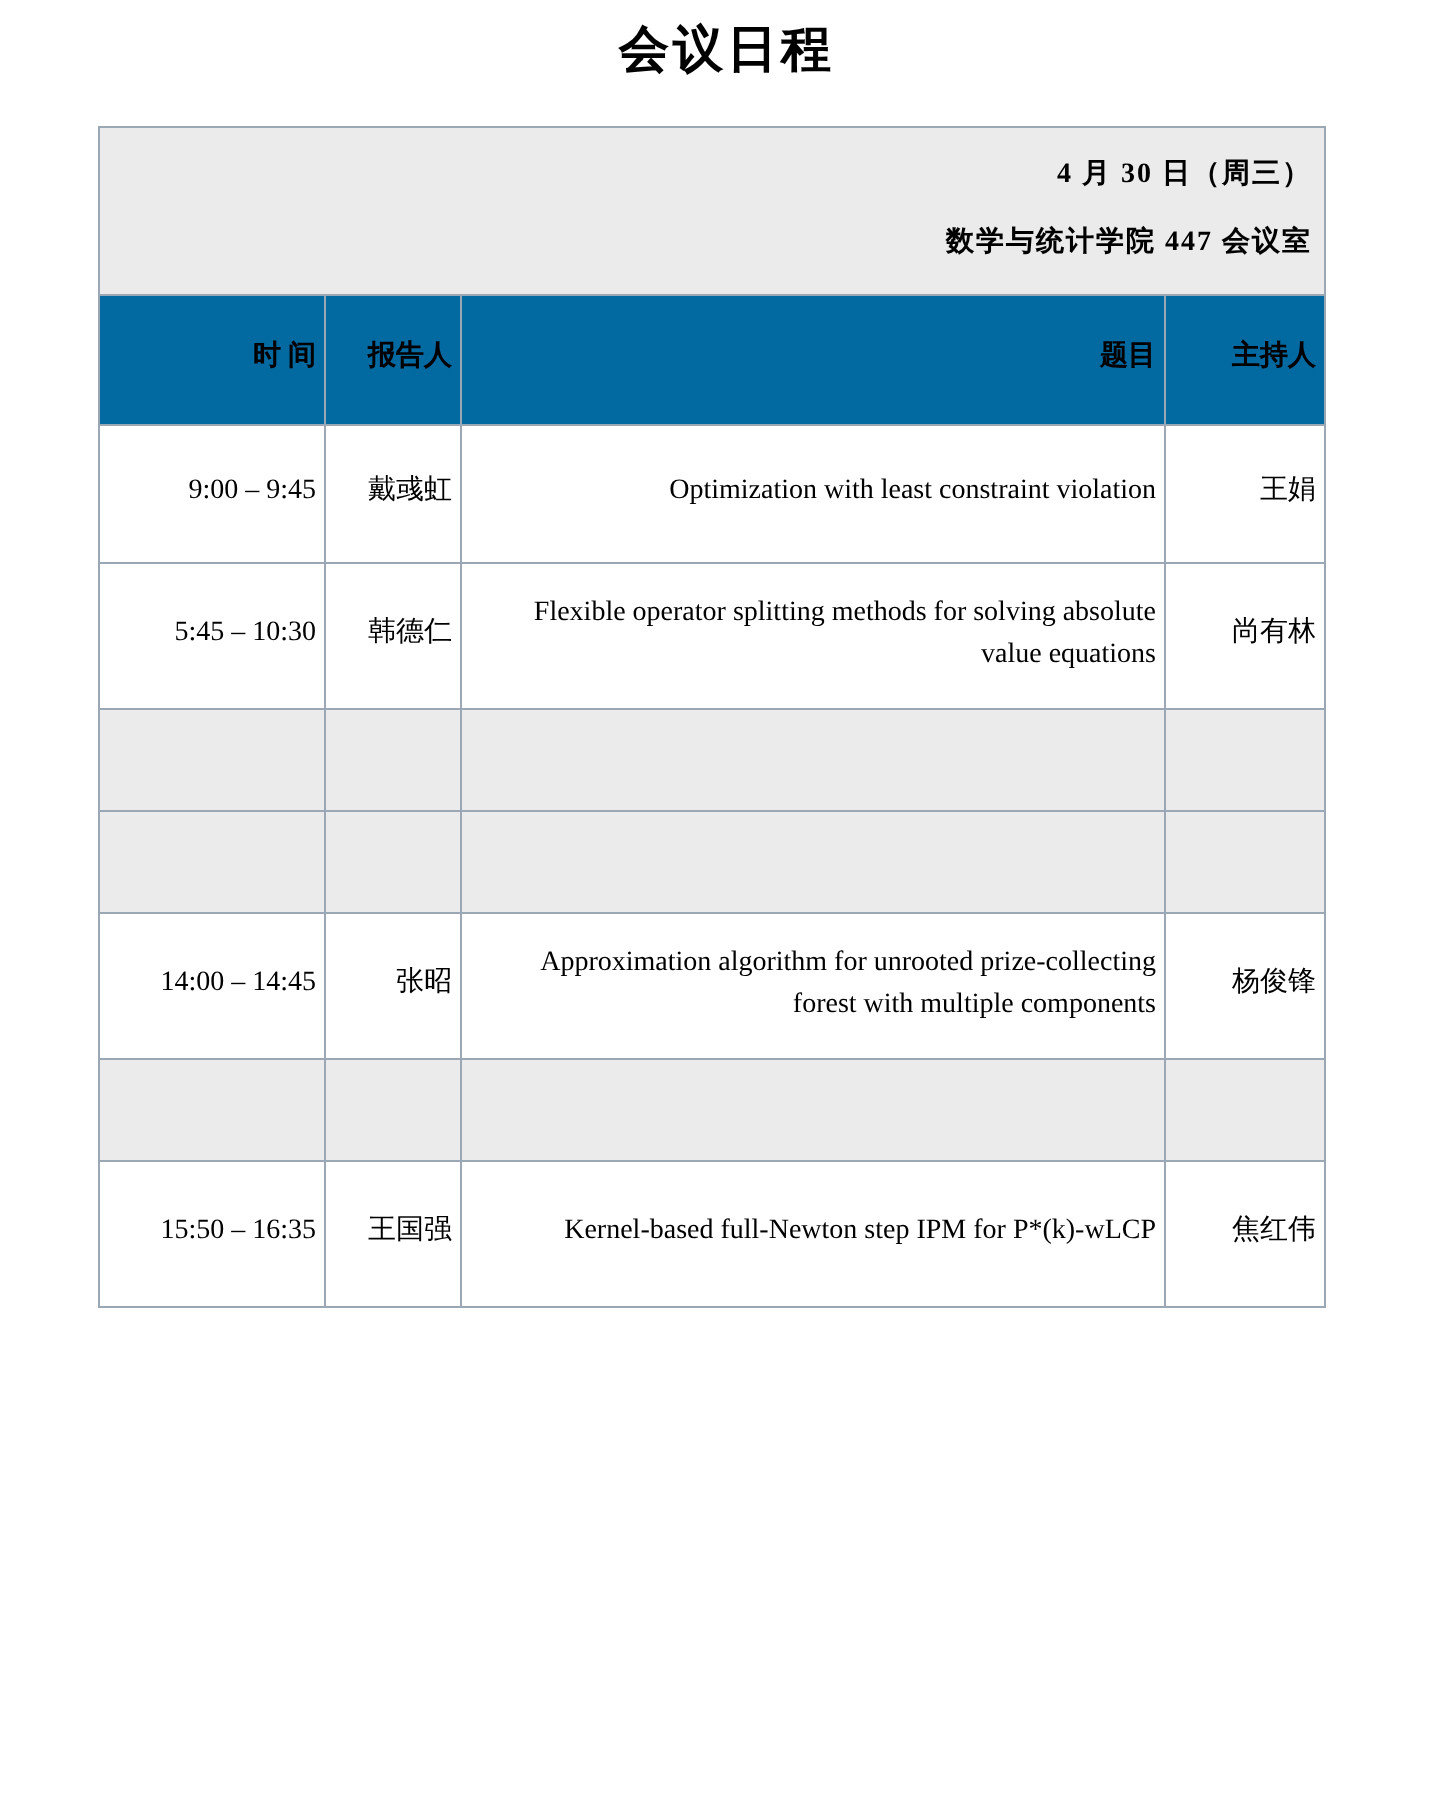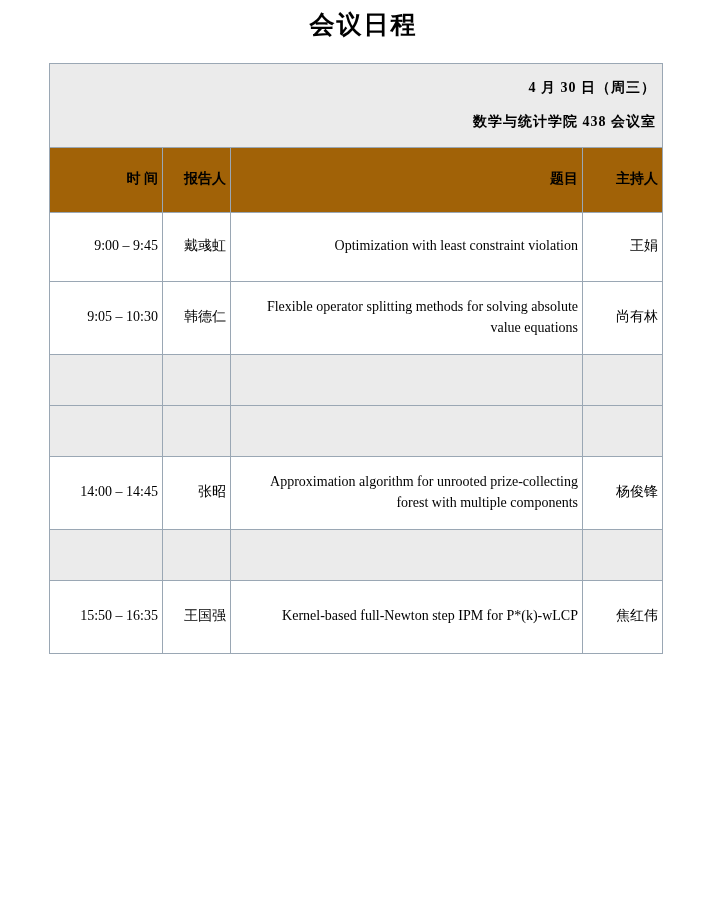--- a/index.html
+++ b/index.html
@@ -53,21 +53,21 @@
     padding: 14px 6px 14px 6px !important;
   }
   .hdr-cell .line1 {
     display: block;
     margin-bottom: 14px;
   }
   .hdr-cell .line2 {
     display: block;
   }
   .col-head td {
-    background: #a16207;
+    background: #0369a1;
     font-weight: bold;
     font-size: 15px;
     height: 44px;
     padding: 10px 4px !important;
     margin-left: 28px;
   }
   .c-time { width: 113px; }
   .c-speaker { width: 68px; }
   .c-title { width: 352px; }
   .c-chair { width: 80px; }
@@ -97,41 +97,41 @@
       <colgroup>
         <col class="c-time">
         <col class="c-speaker">
         <col class="c-title">
         <col class="c-chair">
       </colgroup>
       <tbody>
         <tr>
           <td class="hdr-cell" colspan="4">
             <span class="line1">4 月 30 日（周三）</span>
-            <span class="line2">数学与统计学院 438 会议室</span>
+            <span class="line2">数学与统计学院 447 会议室</span>
           </td>
         </tr>
         <tr class="col-head">
           <td>时  间</td>
           <td>报告人</td>
           <td>题目</td>
           <td>主持人</td>
         </tr>
 
 
 
         <tr class="data-row">
           <td class="time-cell">9:00 – 9:45</td>
           <td class="speaker-cell">戴彧虹</td>
           <td class="title-cell-en">Optimization with least constraint violation</td>
           <td class="chair-cell">王娟</td>
         </tr>
 
         <tr class="tall-row">
-          <td class="time-cell">9:05 – 10:30</td>
+          <td class="time-cell">5:45 – 10:30</td>
           <td class="speaker-cell">韩德仁</td>
           <td class="title-cell-en">Flexible operator splitting methods for solving absolute value equations</td>
           <td class="chair-cell">尚有林</td>
         </tr>
 
         <tr class="break-row">
           <td></td>
           <td></td>
           <td></td>
           <td></td>

